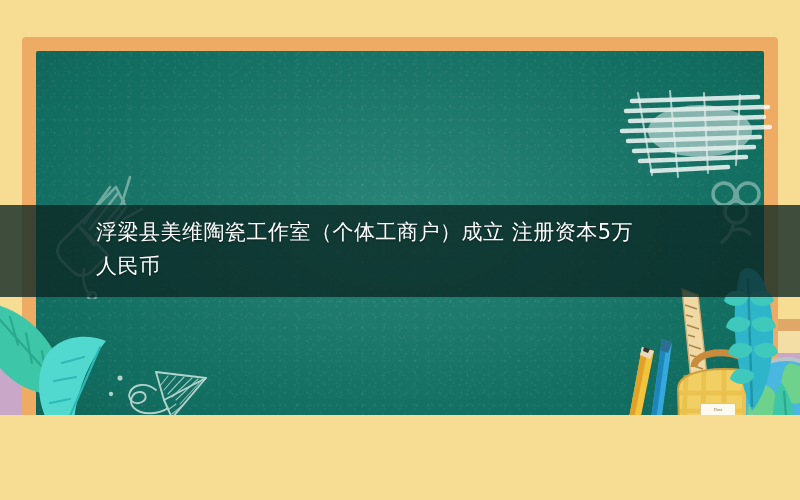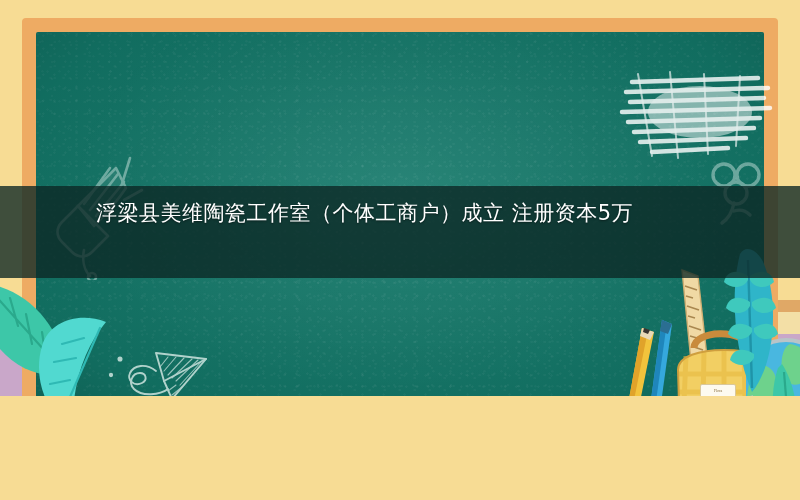--- a/index.html
+++ b/index.html
@@ -2,21 +2,21 @@
 <html><head>
 <meta charset="utf-8">
 <title>Chalkboard News Card</title>
 <style>
   html,body{margin:0;padding:0;}
   body{
     width:800px;height:500px;overflow:hidden;
     font-family:"Liberation Sans","DejaVu Sans",sans-serif;
     background:#f7dc94;
   }
-  .stage{position:relative;width:800px;height:396px;overflow:hidden;background:#f7dc94;}
+  .stage{position:relative;width:800px;height:396px;overflow:hidden;background:#f7dc94;margin-top:19px;}
 
   
   .desk-purple{position:absolute;left:0;bottom:0;width:800px;height:62px;background:#c9a7c9;}
   .desk-ledge{position:absolute;left:0;bottom:50px;width:800px;height:34px;background:#f3dfa6;}
   .desk-shelf{position:absolute;left:0;bottom:78px;width:800px;height:18px;background:#e0a866;}
 
   
   .frame{position:absolute;left:22px;top:18px;width:756px;height:402px;
          background:#eeab63;border-radius:4px;
          box-shadow:0 2px 0 rgba(170,110,50,.35);}
@@ -327,15 +327,16 @@
   </svg>
 
   <svg class="obj" style="left:764px;top:428px;width:46px;height:72px;" viewBox="0 0 46 72">
     <path d="M10 2 L24 0 L34 70 L20 72 Z" fill="#f7f4ec"></path>
     <path d="M18 1 L24 0 L34 70 L28 71 Z" fill="#d8332c"></path>
   </svg>
 
   <div class="caption-band"></div>
   <div class="caption-text">
     <div>浮梁县美维陶瓷工作室（个体工商户）成立 注册资本5万</div>
+    <div>人民币</div>
   </div>
 
 </div>
 
 </body></html>

